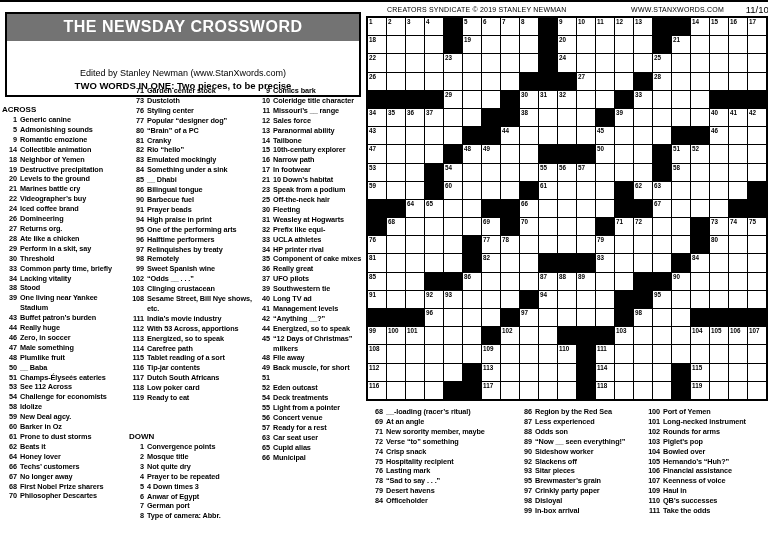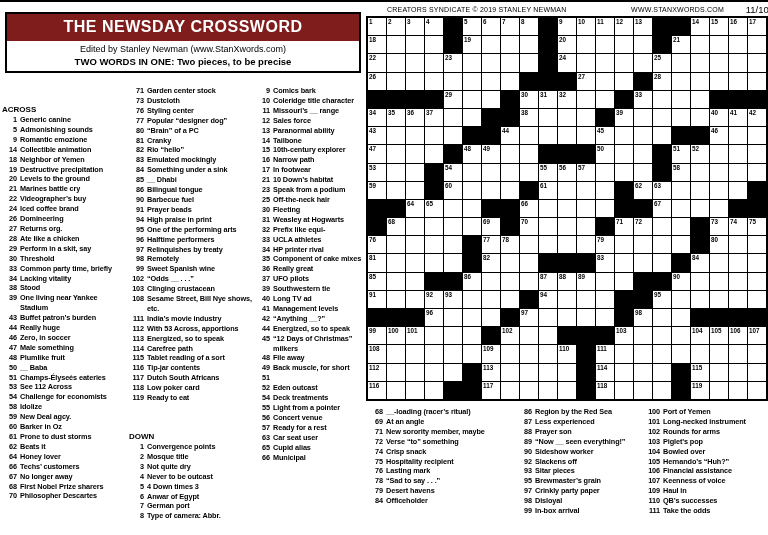--- a/index.html
+++ b/index.html
@@ -1,24 +1,24 @@
 <!DOCTYPE html>
 <html><head>
 <meta charset="utf-8">
 <style>
   html,body{margin:0;padding:0;background:#fff;}
   #page{position:relative;width:768px;height:535px;background:#fff;overflow:hidden;
         font-family:"Liberation Sans",sans-serif;color:#000;border-top:2px solid #000;}
   
   #title-box{position:absolute;left:5px;top:10px;width:352px;border:2px solid #000;}
-  #title-bar{background:#7f1d1d;color:#fff;text-align:center;font-weight:bold;
+  #title-bar{background:#737373;color:#fff;text-align:center;font-weight:bold;
              font-size:16px;letter-spacing:.5px;padding:4px 0 5px;}
   .sub{text-align:center;font-size:9px;line-height:11.5px;}
   .sub.bold{font-weight:bold;font-size:9.5px;text-align:center;}
-  #title-box .subwrap{padding:3px 0 4px;}
+  #title-box .subwrap{padding:3px 0 4px;margin-top:24px;}
   
   .clue-col{position:absolute;top:84px;}
   #col1{left:2px;width:125px;}
   #col2{left:129px;width:124px;}
   #col3{left:255px;width:108px;}
   .bottom-col{position:absolute;top:405px;}
   #bcol1{left:368px;width:147px;}
   #bcol2{left:517px;width:126px;}
   #bcol3{left:645px;width:122px;}
   .list-header{font-weight:bold;font-size:8px;line-height:10px;margin-top:19px;}
@@ -343,21 +343,21 @@
       <div class="clue">
         <span class="num">2</span>
         <span class="txt">Mosque title</span>
       </div>
       <div class="clue">
         <span class="num">3</span>
         <span class="txt">Not quite dry</span>
       </div>
       <div class="clue">
         <span class="num">4</span>
-        <span class="txt">Never to be outcast</span>
+        <span class="txt">Prayer to be repeated</span>
       </div>
       <div class="clue">
         <span class="num">5</span>
         <span class="txt">4 Down times 3</span>
       </div>
       <div class="clue">
         <span class="num">6</span>
         <span class="txt">Anwar of Egypt</span>
       </div>
       <div class="clue">
@@ -1253,21 +1253,21 @@
       <div class="clue">
         <span class="num">86</span>
         <span class="txt">Region by the Red Sea</span>
       </div>
       <div class="clue">
         <span class="num">87</span>
         <span class="txt">Less experienced</span>
       </div>
       <div class="clue">
         <span class="num">88</span>
-        <span class="txt">Prayer son</span>
+        <span class="txt">Odds son</span>
       </div>
       <div class="clue">
         <span class="num">89</span>
         <span class="txt">“Now __ seen everything!”</span>
       </div>
       <div class="clue">
         <span class="num">90</span>
         <span class="txt">Sideshow worker</span>
       </div>
       <div class="clue">

